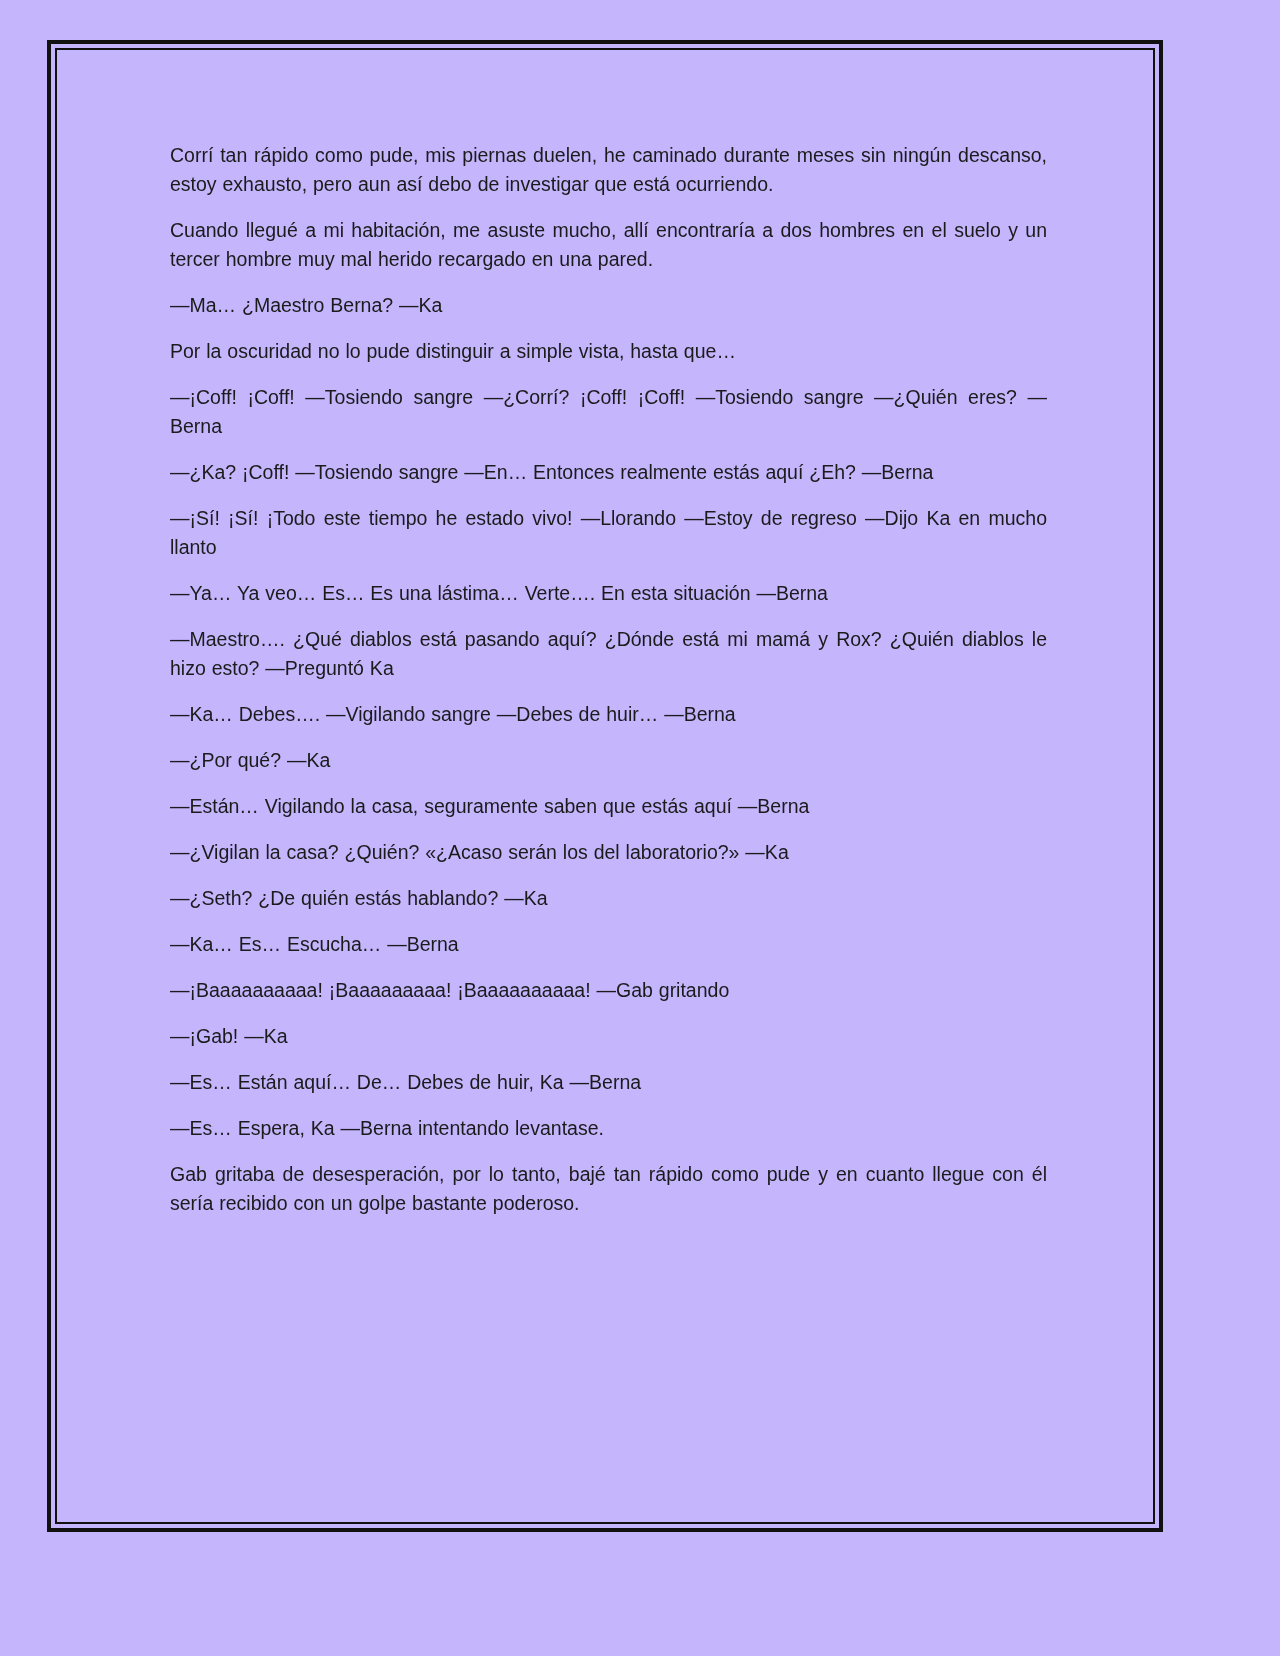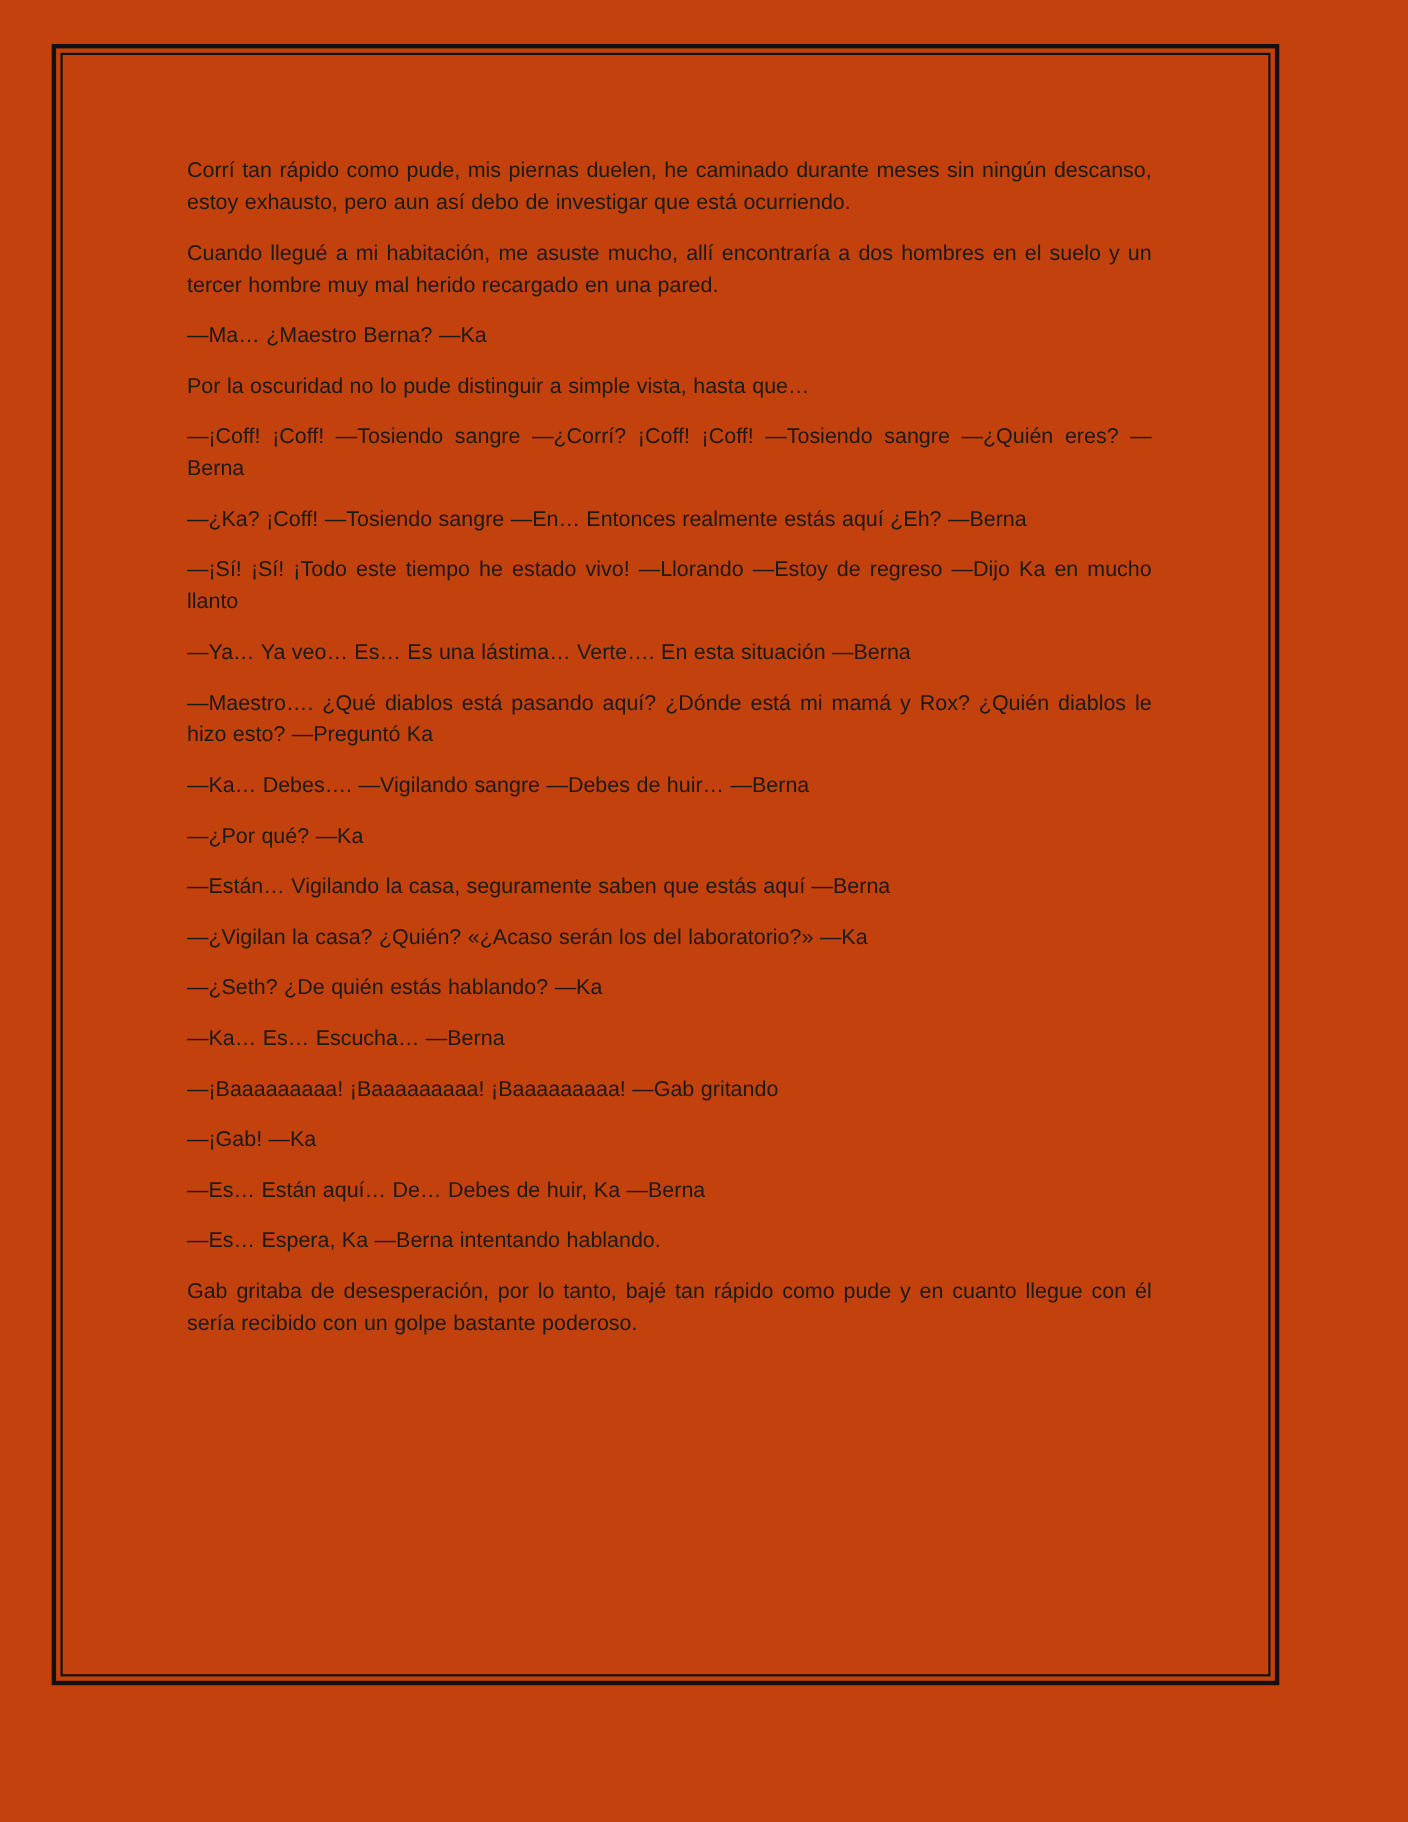--- a/index.html
+++ b/index.html
@@ -9,21 +9,21 @@
     background: #ffffff;
     font-family: "Liberation Sans", sans-serif;
     position: relative;
     overflow: hidden;
   }
   .page {
     position: absolute;
     left: 0; top: 0;
     width: 1280px;
     height: 1656px;
-    background: #c2410c;
+    background: #c4b5fd;
   }
   .page-frame {
     position: absolute;
     left: 47px;
     top: 40px;
     width: 1116px;
     height: 1492px;
     border: 4px solid #111111;
     padding: 4px;
   }
@@ -63,19 +63,19 @@
     <p>—¿Ka? ¡Coff! —Tosiendo sangre —En… Entonces realmente estás aquí ¿Eh? —Berna</p>
     <p>—¡Sí! ¡Sí! ¡Todo este tiempo he estado vivo! —Llorando —Estoy de regreso —Dijo Ka en mucho llanto</p>
     <p>—Ya… Ya veo… Es… Es una lástima… Verte…. En esta situación —Berna</p>
     <p>—Maestro…. ¿Qué diablos está pasando aquí? ¿Dónde está mi mamá y Rox? ¿Quién diablos le hizo esto? —Preguntó Ka</p>
     <p>—Ka… Debes…. —Vigilando sangre —Debes de huir… —Berna</p>
     <p>—¿Por qué? —Ka</p>
     <p>—Están… Vigilando la casa, seguramente saben que estás aquí —Berna</p>
     <p>—¿Vigilan la casa? ¿Quién? «¿Acaso serán los del laboratorio?» —Ka</p>
     <p>—¿Seth? ¿De quién estás hablando? —Ka</p>
     <p>—Ka… Es… Escucha… —Berna</p>
-    <p>—¡Baaaaaaaaa! ¡Baaaaaaaaa! ¡Baaaaaaaaa! —Gab gritando</p>
+    <p>—¡Baaaaaaaaaa! ¡Baaaaaaaaa! ¡Baaaaaaaaaa! —Gab gritando</p>
     <p>—¡Gab! —Ka</p>
     <p>—Es… Están aquí… De… Debes de huir, Ka —Berna</p>
-    <p>—Es… Espera, Ka —Berna intentando hablando.</p>
+    <p>—Es… Espera, Ka —Berna intentando levantase.</p>
     <p>Gab gritaba de desesperación, por lo tanto, bajé tan rápido como pude y en cuanto llegue con él sería recibido con un golpe bastante poderoso.</p>
   </div>
 </div>
 
 </body></html>

